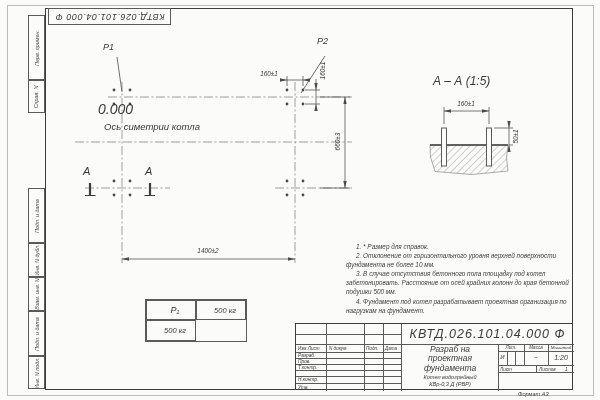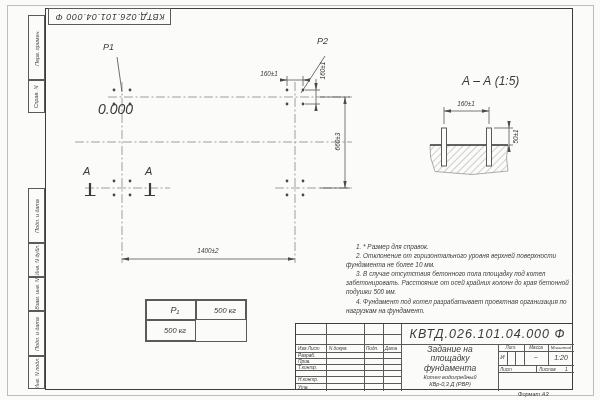--- a/index.html
+++ b/index.html
@@ -155,28 +155,29 @@
       <path d="M430 145 L508 145 L506.5 158 L508 171 L472 174.5 L435 171.5 L430.5 157 Z" fill="url(#hatch)" stroke="#8a8a8a" stroke-width="0.7"></path>
       <path d="M430 145 H508" stroke="#3d3d3d" stroke-width="1.3" fill="none"></path>
       <rect x="441.5" y="128" width="5" height="38" fill="#fbfbfa" stroke="#4a4a4a" stroke-width="0.9"></rect>
       <rect x="486.5" y="128" width="5" height="38" fill="#fbfbfa" stroke="#4a4a4a" stroke-width="0.9"></rect>
     </g>
   </svg>
 
   <div class="lbl" style="left:103px;top:42px;font-size:9px;">P1</div>
   <div class="lbl" style="left:317px;top:36px;font-size:9px;">P2</div>
   <div class="lbl" style="left:98px;top:101px;font-size:14px;">0.000</div>
+  <div class="lbl" style="left:104px;top:121px;font-size:9.5px;">Ось симетрии котла</div>
   <div class="lbl" style="left:83px;top:165px;font-size:11px;">А</div>
   <div class="lbl" style="left:145px;top:165px;font-size:11px;">А</div>
   <div class="lbl dim ctr" style="left:183px;top:247px;width:50px;">1400±2</div>
   <div class="lbl dim ctr rot" style="left:319px;top:138px;width:36px;">660±3</div>
   <div class="lbl dim ctr" style="left:251px;top:70px;width:36px;">160±1</div>
   <div class="lbl dim ctr rot" style="left:304px;top:67px;width:36px;">160±1</div>
 
-  <div class="lbl" style="left:433px;top:74px;font-size:12px;margin-left:29px;">А – А (1:5)</div>
+  <div class="lbl" style="left:433px;top:74px;font-size:12px;">А – А (1:5)</div>
   <div class="lbl dim ctr" style="left:448px;top:100px;width:36px;">160±1</div>
   <div class="lbl dim ctr rot" style="left:497px;top:133px;width:36px;">50±1</div>
 
   <div class="abs notes">
     <p>1. * Размер для справок.</p>
     <p>2. Отклонение от горизонтального уровня верхней поверхности фундамента не более 10 мм.</p>
     <p>3. В случае отсутствия бетонного пола площадку под котел забетонировать. Расстояние от осей крайних колонн до края бетонной подушки 500 мм.</p>
     <p>4. Фундамент под котел разрабатывает проектная организация по нагрузкам на фундамент.</p>
   </div>
 
@@ -216,22 +217,22 @@
     <span class="tb-t" style="left:89px;top:21.5px;font-size:4.6px;">Дата</span>
     <span class="tb-t" style="left:2px;top:29px;font-size:4.8px;">Разраб.</span>
     <span class="tb-t" style="left:2px;top:35px;font-size:4.8px;">Пров.</span>
     <span class="tb-t" style="left:2px;top:41px;font-size:4.8px;">Т.контр.</span>
     <span class="tb-t" style="left:2px;top:53px;font-size:4.8px;">Н.контр.</span>
     <span class="tb-t" style="left:2px;top:60.5px;font-size:4.8px;">Утв.</span>
 
     <div class="tb-t" style="left:105px;top:0;width:173px;height:20px;display:flex;align-items:center;justify-content:center;font-size:12.5px;letter-spacing:1px;">КВТД.026.101.04.000  Ф</div>
 
     <div class="tb-t" style="left:106px;top:21px;width:96px;text-align:center;font-size:8.5px;line-height:9.3px;">
-      <div>Задание на</div>
-      <div>площадку</div>
+      <div>Разраб на</div>
+      <div>проектная</div>
       <div>фундамента</div>
     </div>
 
     <div class="tb-t" style="left:106px;top:50px;width:96px;text-align:center;font-size:5.6px;line-height:6.5px;">
       <div>Котел водогрейный</div>
       <div>КВр-0,3  Д  (РВР)</div>
     </div>
 
     <span class="tb-t" style="left:202px;top:21px;width:26px;text-align:center;font-size:4.6px;">Лит.</span>
     <span class="tb-t" style="left:228px;top:21px;width:24px;text-align:center;font-size:4.6px;">Масса</span>

